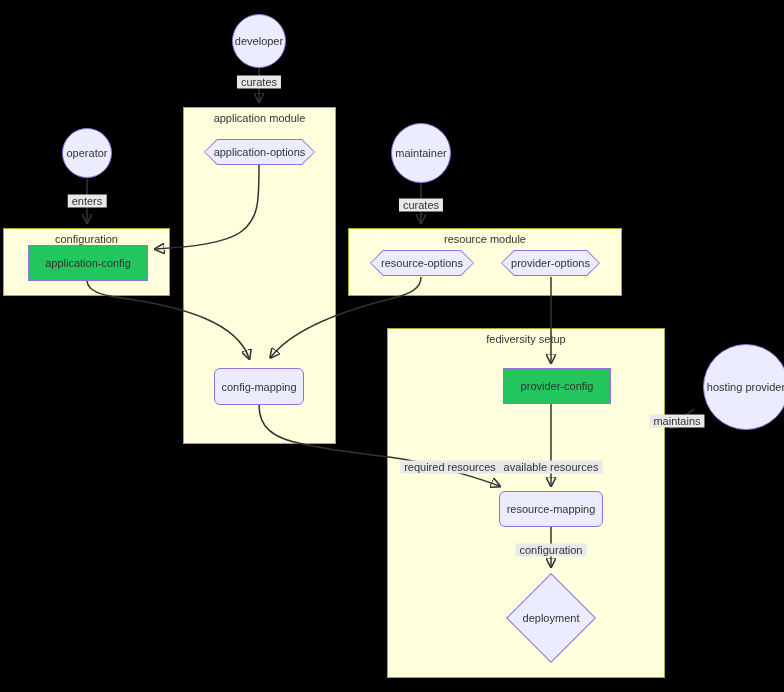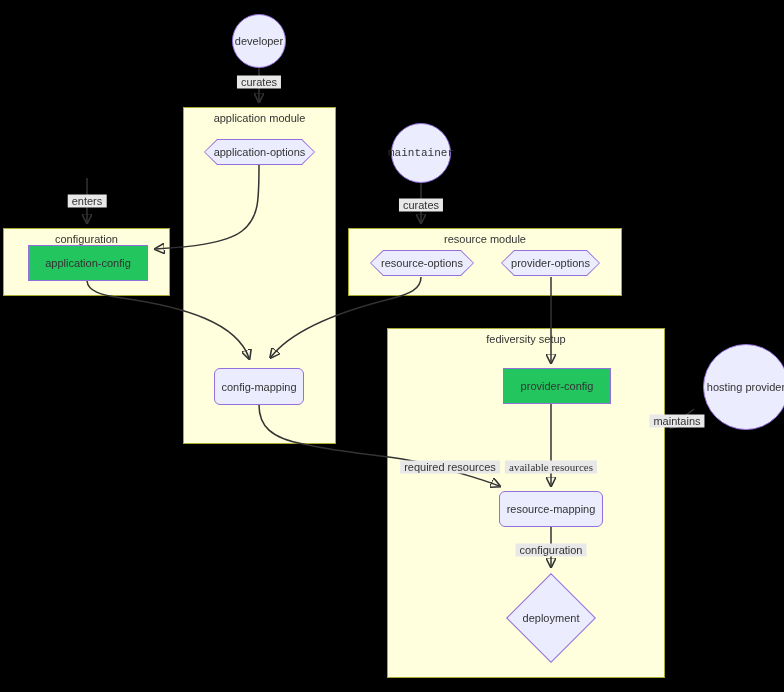--- a/index.html
+++ b/index.html
@@ -85,27 +85,30 @@
     <path d="M551,404 L551,485" marker-end="url(#arrowhead)"></path>
     <path d="M551,527 L551,566" marker-end="url(#arrowhead)"></path>
     <path d="M694,409 L671,427" marker-end="url(#arrowhead)"></path>
   </svg>
 
   <div class="elabel" style="left:259px; top:82px;">curates</div>
   <div class="elabel" style="left:87px; top:201px;">enters</div>
   <div class="elabel" style="left:421px; top:205px;">curates</div>
   <div class="elabel" style="left:677px; top:421px;">maintains</div>
   <div class="elabel" style="left:450px; top:467px;">required resources</div>
-  <div class="elabel" style="left:551px; top:467px;font-family:Liberation Serif, serif;">available resources</div>
+  <div class="elabel" style="left:551px; top:467px;">available resources</div>
   <div class="elabel" style="left:551px; top:550px;">configuration</div>
 
   <div class="node circle" style="left:232px; top:14px; width:54px; height:54px;">
     <span class="nlabel">developer</span>
   </div>
-  <div class="node circle" style="left:391px; top:123px; width:60px; height:60px;font-family:Liberation Mono, monospace;">
+  <div class="node circle" style="left:62px; top:128px; width:50px; height:50px;">
+    <span class="nlabel">operator</span>
+  </div>
+  <div class="node circle" style="left:391px; top:123px; width:60px; height:60px;">
     <span class="nlabel">maintainer</span>
   </div>
   <div class="node circle" style="left:687px; top:344px; width:86px; height:86px;margin-left:16px;">
     <span class="nlabel">hosting provider</span>
   </div>
 
   <div class="node hex" style="left:204px; top:139px; width:111px; height:26px;">
     <span class="shape-bg"></span>
     <span class="shape-fg"></span>
     <span class="nlabel">application-options</span>

